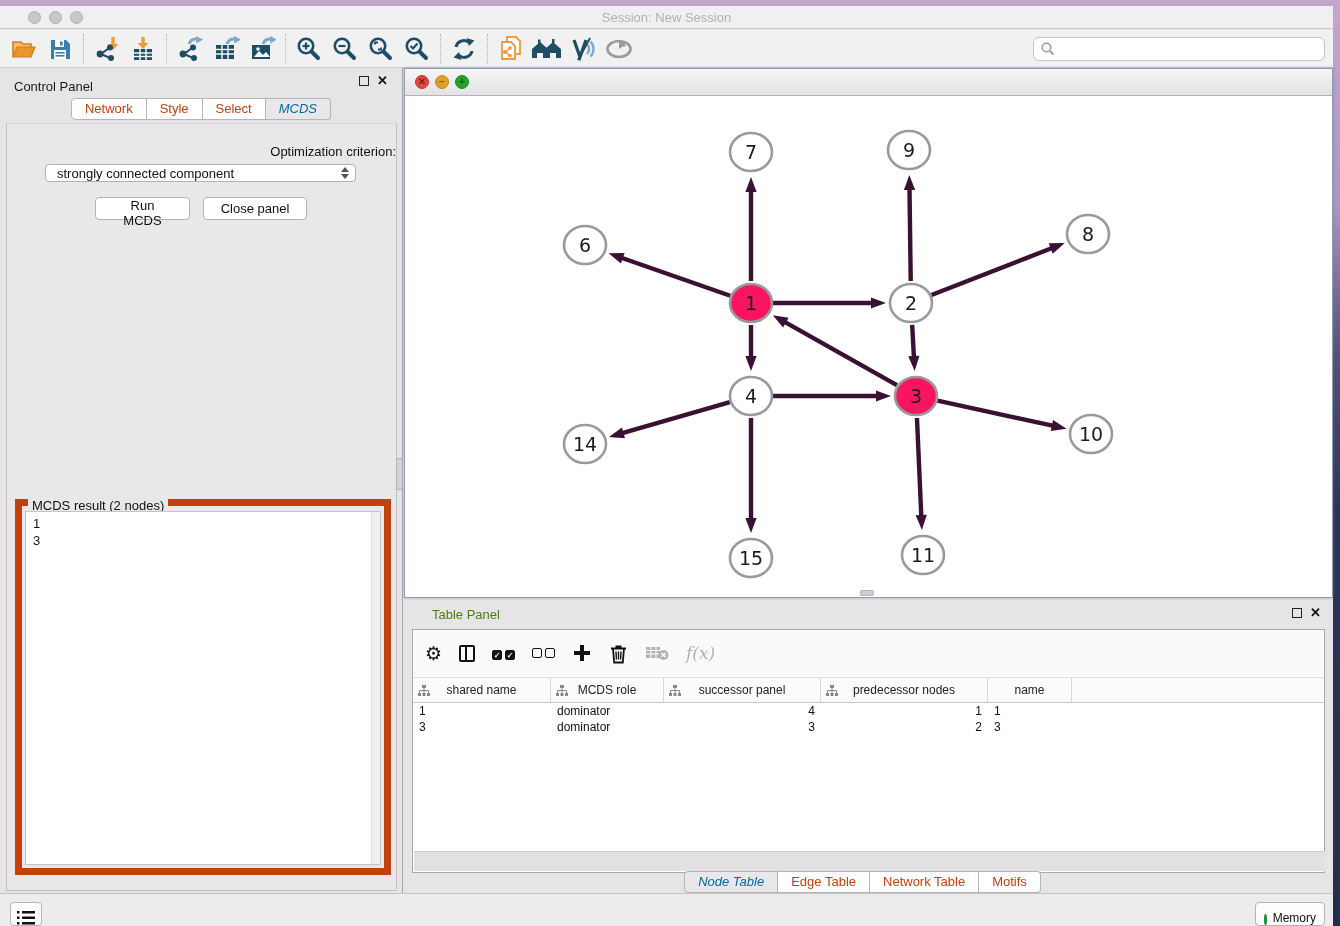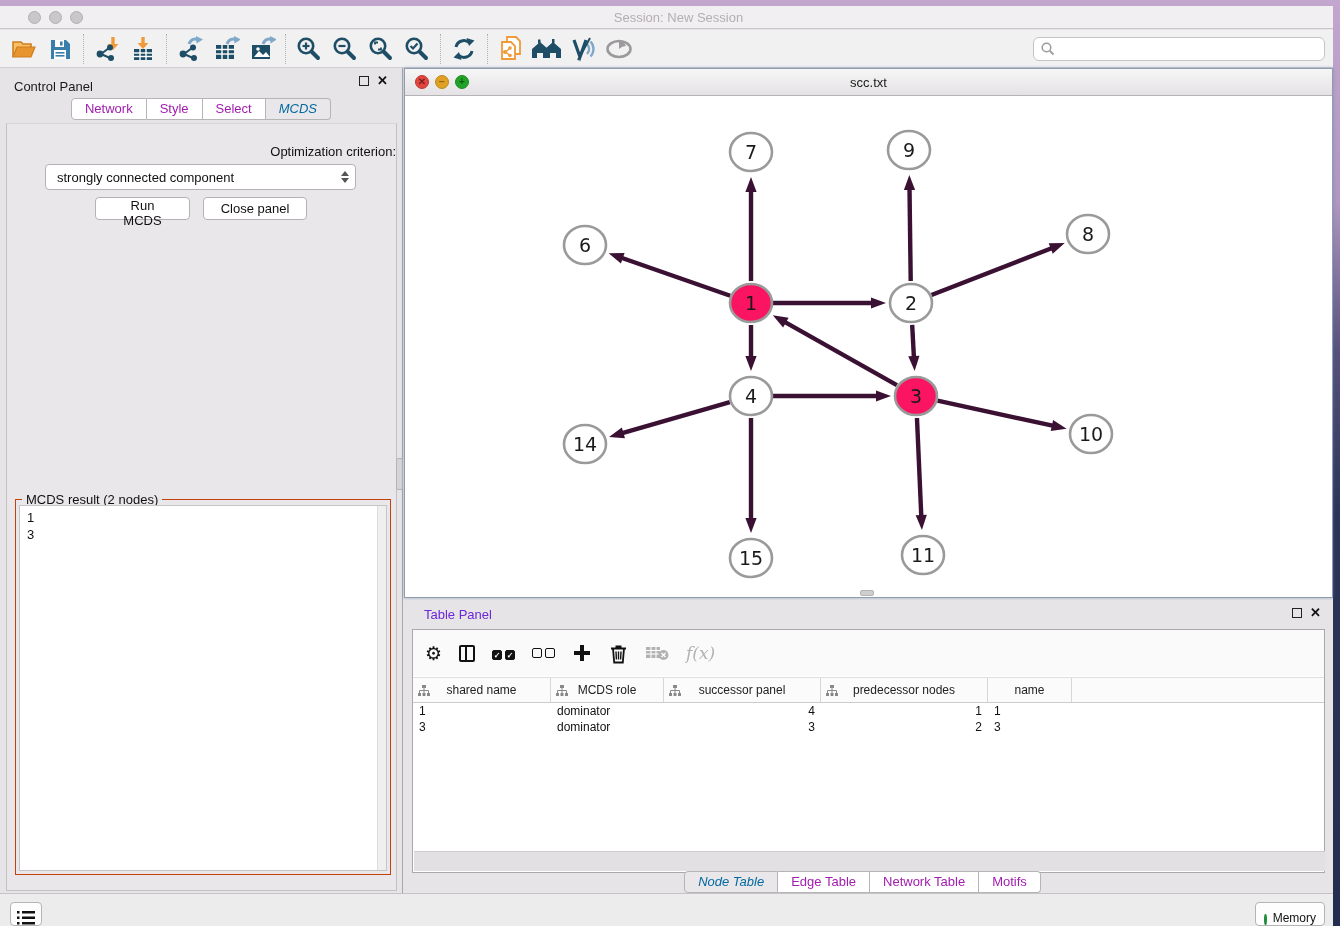--- a/index.html
+++ b/index.html
@@ -9,80 +9,80 @@
 
   
   #wall-top { left:0; top:0; width:1340px; height:6px; background:#c3a6cd; }
   #wall-right { right:0; top:0; width:7px; height:926px;
     background:linear-gradient(180deg,#c3a6cd 0%,#b096c0 22%,#56517b 38%,#2c3557 55%,#232e4e 100%); }
 
   
   #app { left:0; top:6px; width:1333px; height:920px; background:#e6e4e6; }
 
   
-  #titlebar { left:0; top:0; width:1333px; height:23px; background:#f1eff1; border-bottom:1px solid #c9c7c9;padding-left:12px; }
+  #titlebar { left:0; top:0; width:1333px; height:23px; background:#f1eff1; border-bottom:1px solid #c9c7c9; }
   .tl-gray { width:13px; height:13px; border-radius:50%; background:#c9c7ca; border:1px solid #b1afb2; display:inline-block; margin-right:8px; }
   #traffic-main { left:28px; top:4px; }
   #main-title { width:100%; text-align:center; top:4px; font-size:13px; color:#b2afb2; }
 
   
   #toolbar { left:0; top:24px; width:1333px; height:38px; background:#f2f1f2; border-bottom:1px solid #cfcdcf; display:flex; align-items:center; padding:0 8px 0 6px; }
   .tbtn { width:36px; height:32px; background:none; border:none; display:flex; align-items:center; justify-content:center; cursor:default; }
   .tsep { width:0; height:30px; border-left:1px dotted #b3b1b3; margin:0 5px; }
   #search-wrap { margin-left:auto; width:292px; height:24px; background:#fff; border:1px solid #c6c4c6; border-radius:6px; display:flex; align-items:center; padding-left:6px; }
   #search-wrap input { border:none; outline:none; flex:1; height:20px; font-size:12px; background:transparent; }
 
   
   #control-panel { left:0; top:62px; width:403px; height:831px; background:#e6e4e6; border-right:1px solid #a9a7a9; }
   #cp-title { left:14px; top:11px; font-size:13px; color:#1a1a1a; }
   .panel-ctrl { position:absolute; top:8px; display:flex; gap:8px; align-items:center; }
   #cp-ctrls { right:14px; }
   .float-ico { width:10px; height:10px; border:1.5px solid #222; display:inline-block; }
   .close-ico { font-size:13px; font-weight:bold; color:#111; line-height:10px; }
 
   .seg { display:flex; }
-  .seg .tab { background:#fff; border:1px solid #b6b4b6; border-left:none; font-size:13px; color:#a21caf; padding:2px 13px 3px; cursor:default; }
+  .seg .tab { background:#fff; border:1px solid #b6b4b6; border-left:none; font-size:13px; color:#c2410c; padding:2px 13px 3px; cursor:default; }
   .seg .tab:first-child { border-left:1px solid #b6b4b6; border-radius:4px 0 0 4px; }
   .seg .tab:last-child { border-radius:0 4px 4px 0; }
   .seg .tab.disabled-active { background:#e9e7e9; color:#0369a1;font-style:italic; }
 
   #cp-tabs { left:0; right:0; top:30px; display:flex; justify-content:center; }
   #cp-body { left:6px; top:55px; width:391px; height:768px; background:#e9e7e9; border:1px solid #c2c0c2; border-top:1px solid #d8d6d8; }
 
   #opt-label { left:0; width:100%; top:20px; text-align:right; font-size:13px; color:#111; }
-  #opt-select { left:38px; top:40px; width:311px; height:26px; background:#fff; border:1px solid #b4b2b4; border-radius:4px; display:flex; align-items:center; padding:0 6px 0 11px; font-size:13px; color:#111; }
+  #opt-select { left:38px; top:40px; width:311px; height:18px; background:#fff; border:1px solid #b4b2b4; border-radius:4px; display:flex; align-items:center; padding:0 6px 0 11px; font-size:13px; color:#111; }
   #opt-select .chev { margin-left:auto; display:flex; flex-direction:column; gap:2px; }
   .chev-up { width:0; height:0; border-left:4px solid transparent; border-right:4px solid transparent; border-bottom:5px solid #555; }
   .chev-dn { width:0; height:0; border-left:4px solid transparent; border-right:4px solid transparent; border-top:5px solid #555; }
   .pbtn { position:absolute; top:73px; height:23px; background:#fff; border:1px solid #b4b2b4; border-radius:4px; font-size:13px; color:#111; padding:0 14px; cursor:default; }
   #btn-run { left:88px; width:95px; }
   #btn-close { left:196px; width:104px; }
 
-  #mcds-result { left:8px; top:375px; width:376px; height:376px; border:1px solid #c2410c; background:#e9e7e9; }
+  #mcds-result { left:8px; top:375px; width:376px; height:376px; border:7px solid #c2410c; background:#e9e7e9; }
   #mcds-legend { position:absolute; left:6px; top:-8px; background:#e9e7e9; padding:0 4px; font-size:13px; color:#111; }
   #mcds-text { position:absolute; left:3px; top:5px; right:3px; bottom:3px; background:#fff; border:1px solid #c6c4c6; font-size:13px; color:#111; padding:3px 2px 0 7px; line-height:17px; }
   #mcds-scroll { position:absolute; right:0; top:0; width:9px; height:100%; background:#efeff0; border-left:1px solid #dcdcdc; }
 
   #splitter-grip { left:396px; top:452px; width:7px; height:32px; background:#d6d4d6; border:1px solid #b5b3b5; border-radius:2px; }
 
   
   #net-window { left:404px; top:62px; width:929px; height:530px; background:#fff; border:1px solid #8f9dab; box-shadow:0 0 3px rgba(90,130,180,.55); }
   #net-titlebar { left:0; top:0; width:100%; height:27px; background:linear-gradient(#f7f6f7,#e4e2e4); border-bottom:1px solid #b5b3b5; }
   .tl { width:14px; height:14px; border-radius:50%; display:inline-flex; align-items:center; justify-content:center; font-size:10px; font-weight:bold; margin-right:6px; line-height:1; }
   #traffic-net { left:10px; top:6px; display:flex; }
   .tl-close { background:#e2463f; border:1px solid #bb3a33; color:#7c1f1b; }
   .tl-min { background:#dfa023; border:1px solid #bf891c; color:#8a6214; }
   .tl-zoom { background:#23a228; border:1px solid #1d8a23; color:#0e5f12; }
   #net-title { width:100%; text-align:center; top:6px; font-size:13px; color:#1a1a1a; }
   #net-canvas { left:0; top:27px; width:927px; height:501px; background:#fff; }
   #net-hscroll { left:455px; top:521px; width:14px; height:6px; background:#cfcdcf; border:1px solid #b5b3b5; border-radius:2px; }
 
   
   #table-panel { left:404px; top:594px; width:929px; height:296px; background:#e6e4e6; }
-  #tp-title { left:20px; top:7px; font-size:13px; color:#6d28d9; }
+  #tp-title { left:28px; top:7px; font-size:13px; color:#4d7c0f; }
   #tp-ctrls { right:12px; }
   #tp-inner { left:8px; top:29px; width:913px; height:244px; background:#fff; border:1px solid #aaa8aa; }
   #tp-toolbar { left:0; top:0; width:100%; height:46px; background:#fbfafb; display:flex; align-items:center; padding-left:12px; gap:17px; }
   .tpbtn { background:none; border:none; display:flex; align-items:center; justify-content:center; height:30px; cursor:default; }
   .cb { width:10px; height:10px; border:1.5px solid #111; border-radius:2px; display:inline-block; }
   .cb.checked { background:#111; color:#fff; font-size:8px; font-weight:bold; line-height:9px; text-align:center; }
   .cb + .cb { margin-left:3px; }
   .col-ico { width:16px; height:17px; border:2px solid #111; border-radius:2px; display:flex; }
   .col-ico span { width:50%; height:100%; border-right:2px solid #111; }
   .fx { font-family:"DejaVu Serif", serif; font-style:italic; font-size:17px; color:#b3b1b3; }
@@ -327,21 +327,20 @@
 
   <div class="abs" id="splitter-grip"></div>
 
   <div class="abs" id="net-window">
     <div class="abs" id="net-titlebar">
       <div class="abs" id="traffic-net">
         <span class="tl tl-close">✕</span>
         <span class="tl tl-min">−</span>
         <span class="tl tl-zoom">+</span>
       </div>
-      <div class="abs" id="net-title">scc.txt</div>
     </div>
     <svg class="abs" id="net-canvas" viewBox="0 0 927 501" width="927" height="501">
         <line x1="346" y1="185" x2="346" y2="93" stroke="#3A1133" stroke-width="4.4"></line>
         <polygon points="346,81 351.6,96 340.4,96" fill="#3A1133"></polygon>
         <line x1="325.23121807335133" y1="199.7434376400866" x2="214.92931505845456" y2="161.20421851439977" stroke="#3A1133" stroke-width="4.4"></line>
         <polygon points="203.60088855300984,157.24609359081066 219.60854664915735,156.90715070942284 215.91429672047417,167.48034878117127" fill="#3A1133"></polygon>
         <line x1="368" y1="207" x2="469" y2="207" stroke="#3A1133" stroke-width="4.4"></line>
         <polygon points="481,207 466,212.6 466,201.4" fill="#3A1133"></polygon>
         <line x1="346" y1="229" x2="346" y2="263" stroke="#3A1133" stroke-width="4.4"></line>
         <polygon points="346,275 340.4,260 351.6,260" fill="#3A1133"></polygon>

